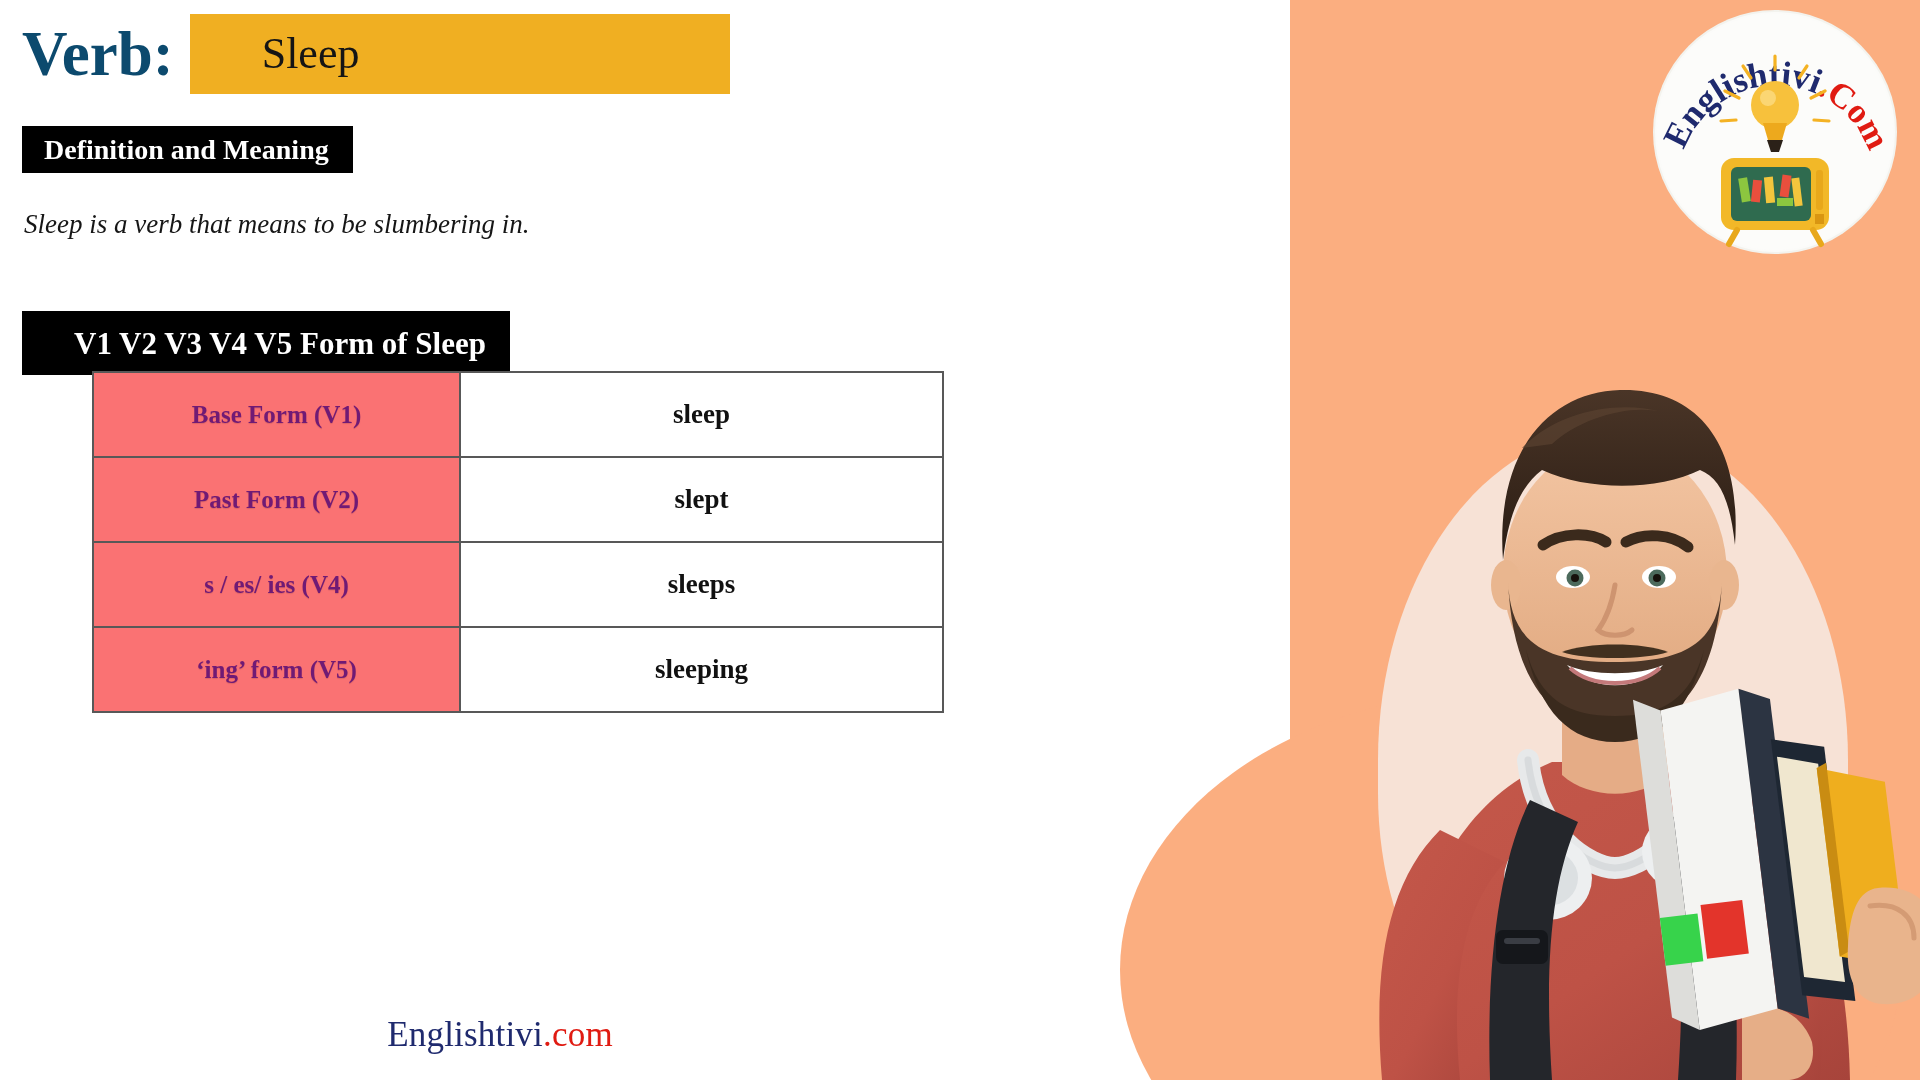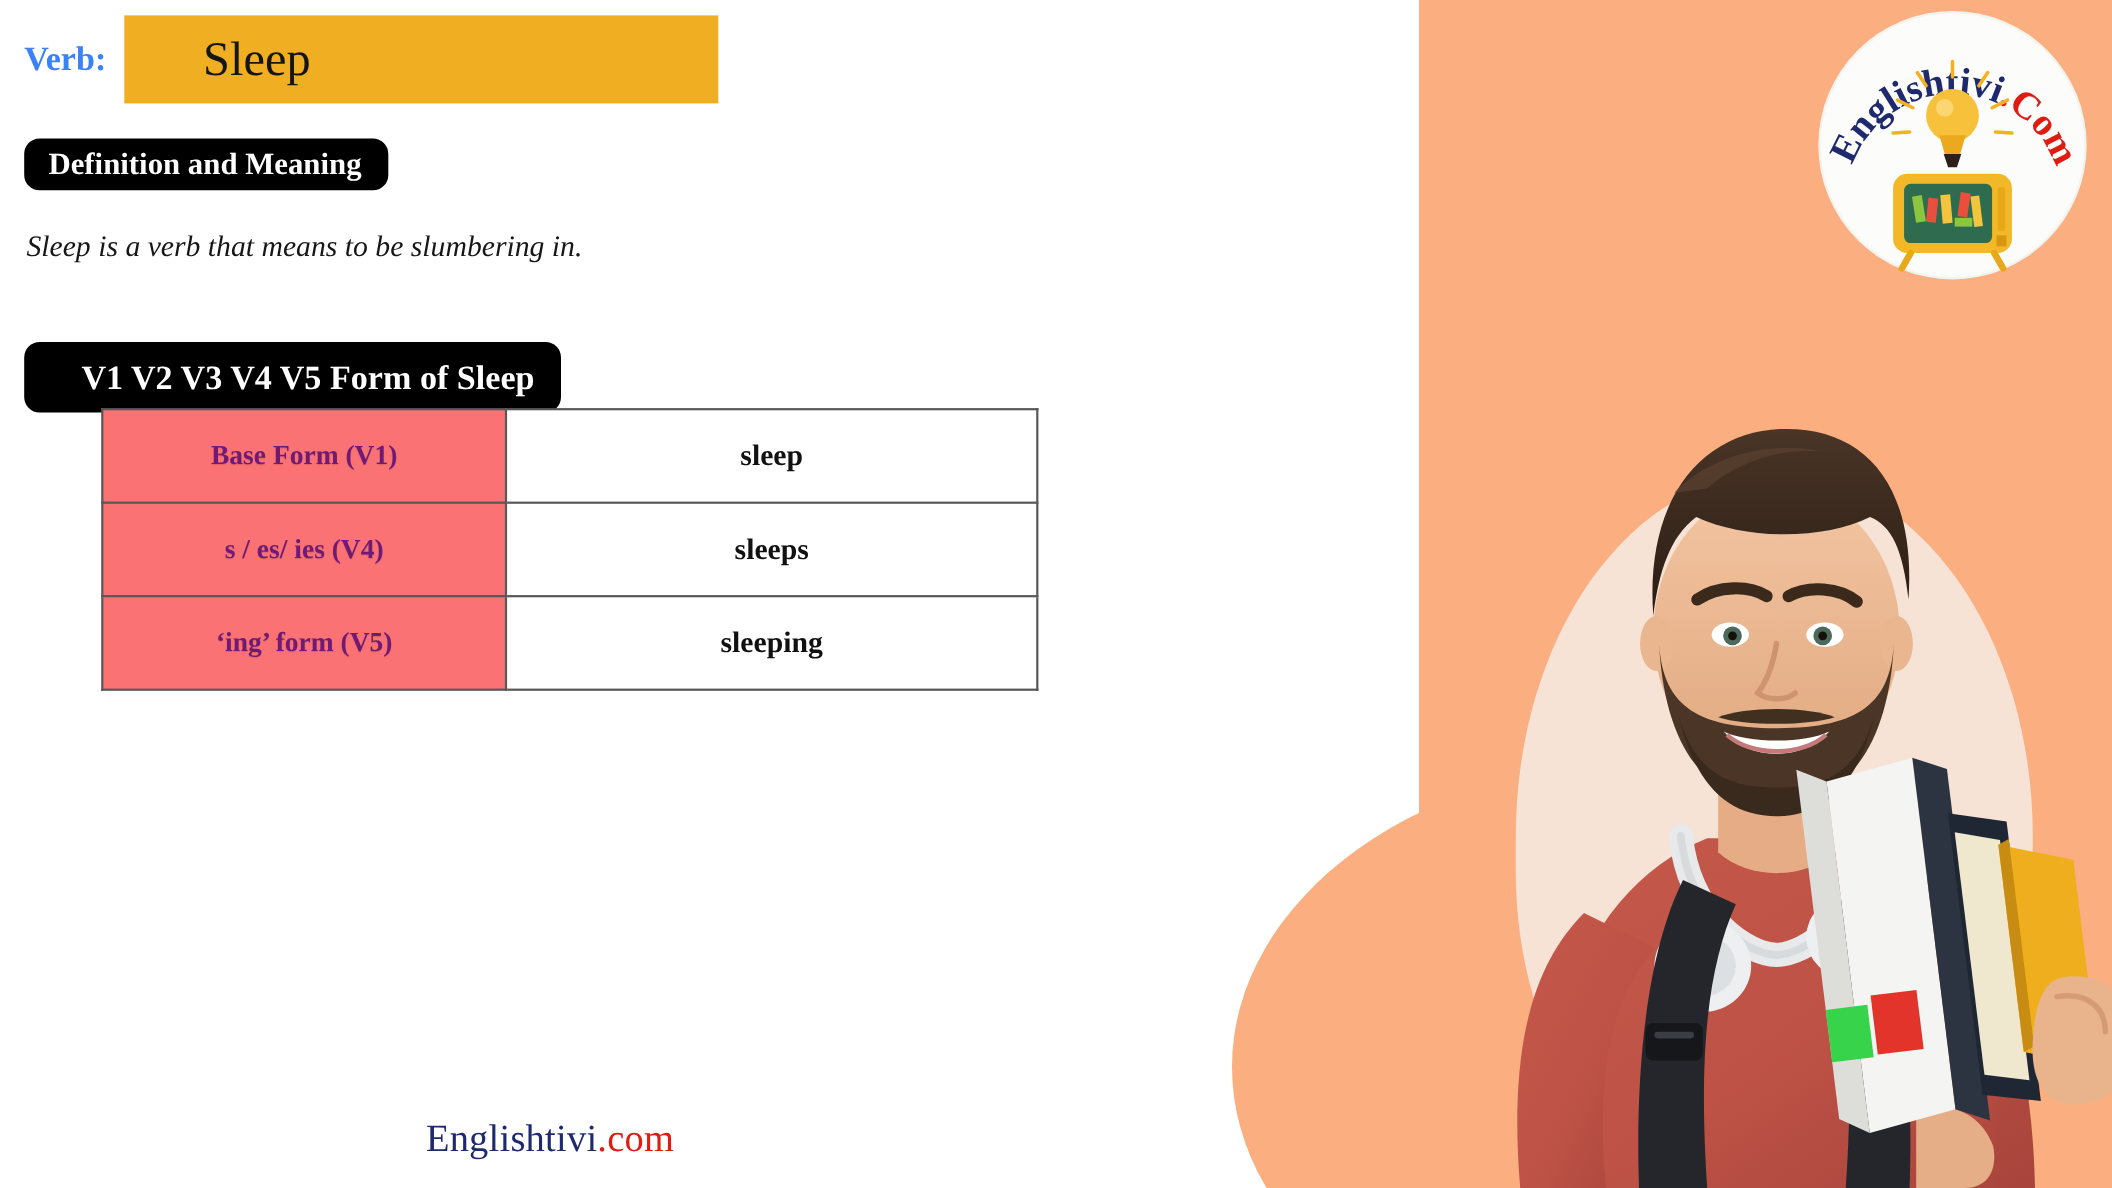--- a/index.html
+++ b/index.html
@@ -39,34 +39,34 @@
     box-shadow:0 0 0 2px #f3f3ee;
   }
   .logo-badge svg { display:block; width:240px; height:240px; }
 
   
   .verb-row {
     position:absolute; left:22px; top:14px;
     display:flex; align-items:stretch; z-index:4;
   }
   .verb-label {
-    font-size:31px; font-weight:bold; color:#3b82f6;
+    font-size:63px; font-weight:bold; color:#0c4a6e;
     line-height:80px; padding-right:16px; letter-spacing:0px;
   }
   .verb-chip {
     width:540px; height:80px; background:#F0AF22;
     display:flex; align-items:center;
   }
   .verb-chip span {
     font-size:44px; color:#151515; padding-left:72px; line-height:1;
   }
 
   .blk-tag {
     position:absolute; background:#000000; color:#ffffff;
-    display:flex; align-items:center; z-index:4;border-radius:14px;
+    display:flex; align-items:center; z-index:4;
   }
   .tag-definition { left:22px; top:126px; height:47px; padding:0 24px 0 22px; }
   .tag-definition span { font-size:28px; font-weight:bold; line-height:1; }
 
   .definition-text {
     position:absolute; left:24px; top:207px; z-index:4;
     font-size:27px; color:#161616; line-height:1.3;font-style:italic;
   }
 
   .tag-forms { left:22px; top:311px; height:64px; padding:0 24px 0 52px; }
@@ -271,20 +271,24 @@
     <span>V1 V2 V3 V4 V5 Form of Sleep</span>
   </div>
 
   <table class="verb-table">
     <tbody>
       <tr>
         <td class="form-label">Base Form (V1)</td>
         <td class="form-value">sleep</td>
       </tr>
       <tr>
+        <td class="form-label">Past Form (V2)</td>
+        <td class="form-value">slept</td>
+      </tr>
+      <tr>
         <td class="form-label">s / es/ ies (V4)</td>
         <td class="form-value">sleeps</td>
       </tr>
       <tr>
         <td class="form-label">‘ing’ form (V5)</td>
         <td class="form-value">sleeping</td>
       </tr>
     </tbody>
   </table>
 

